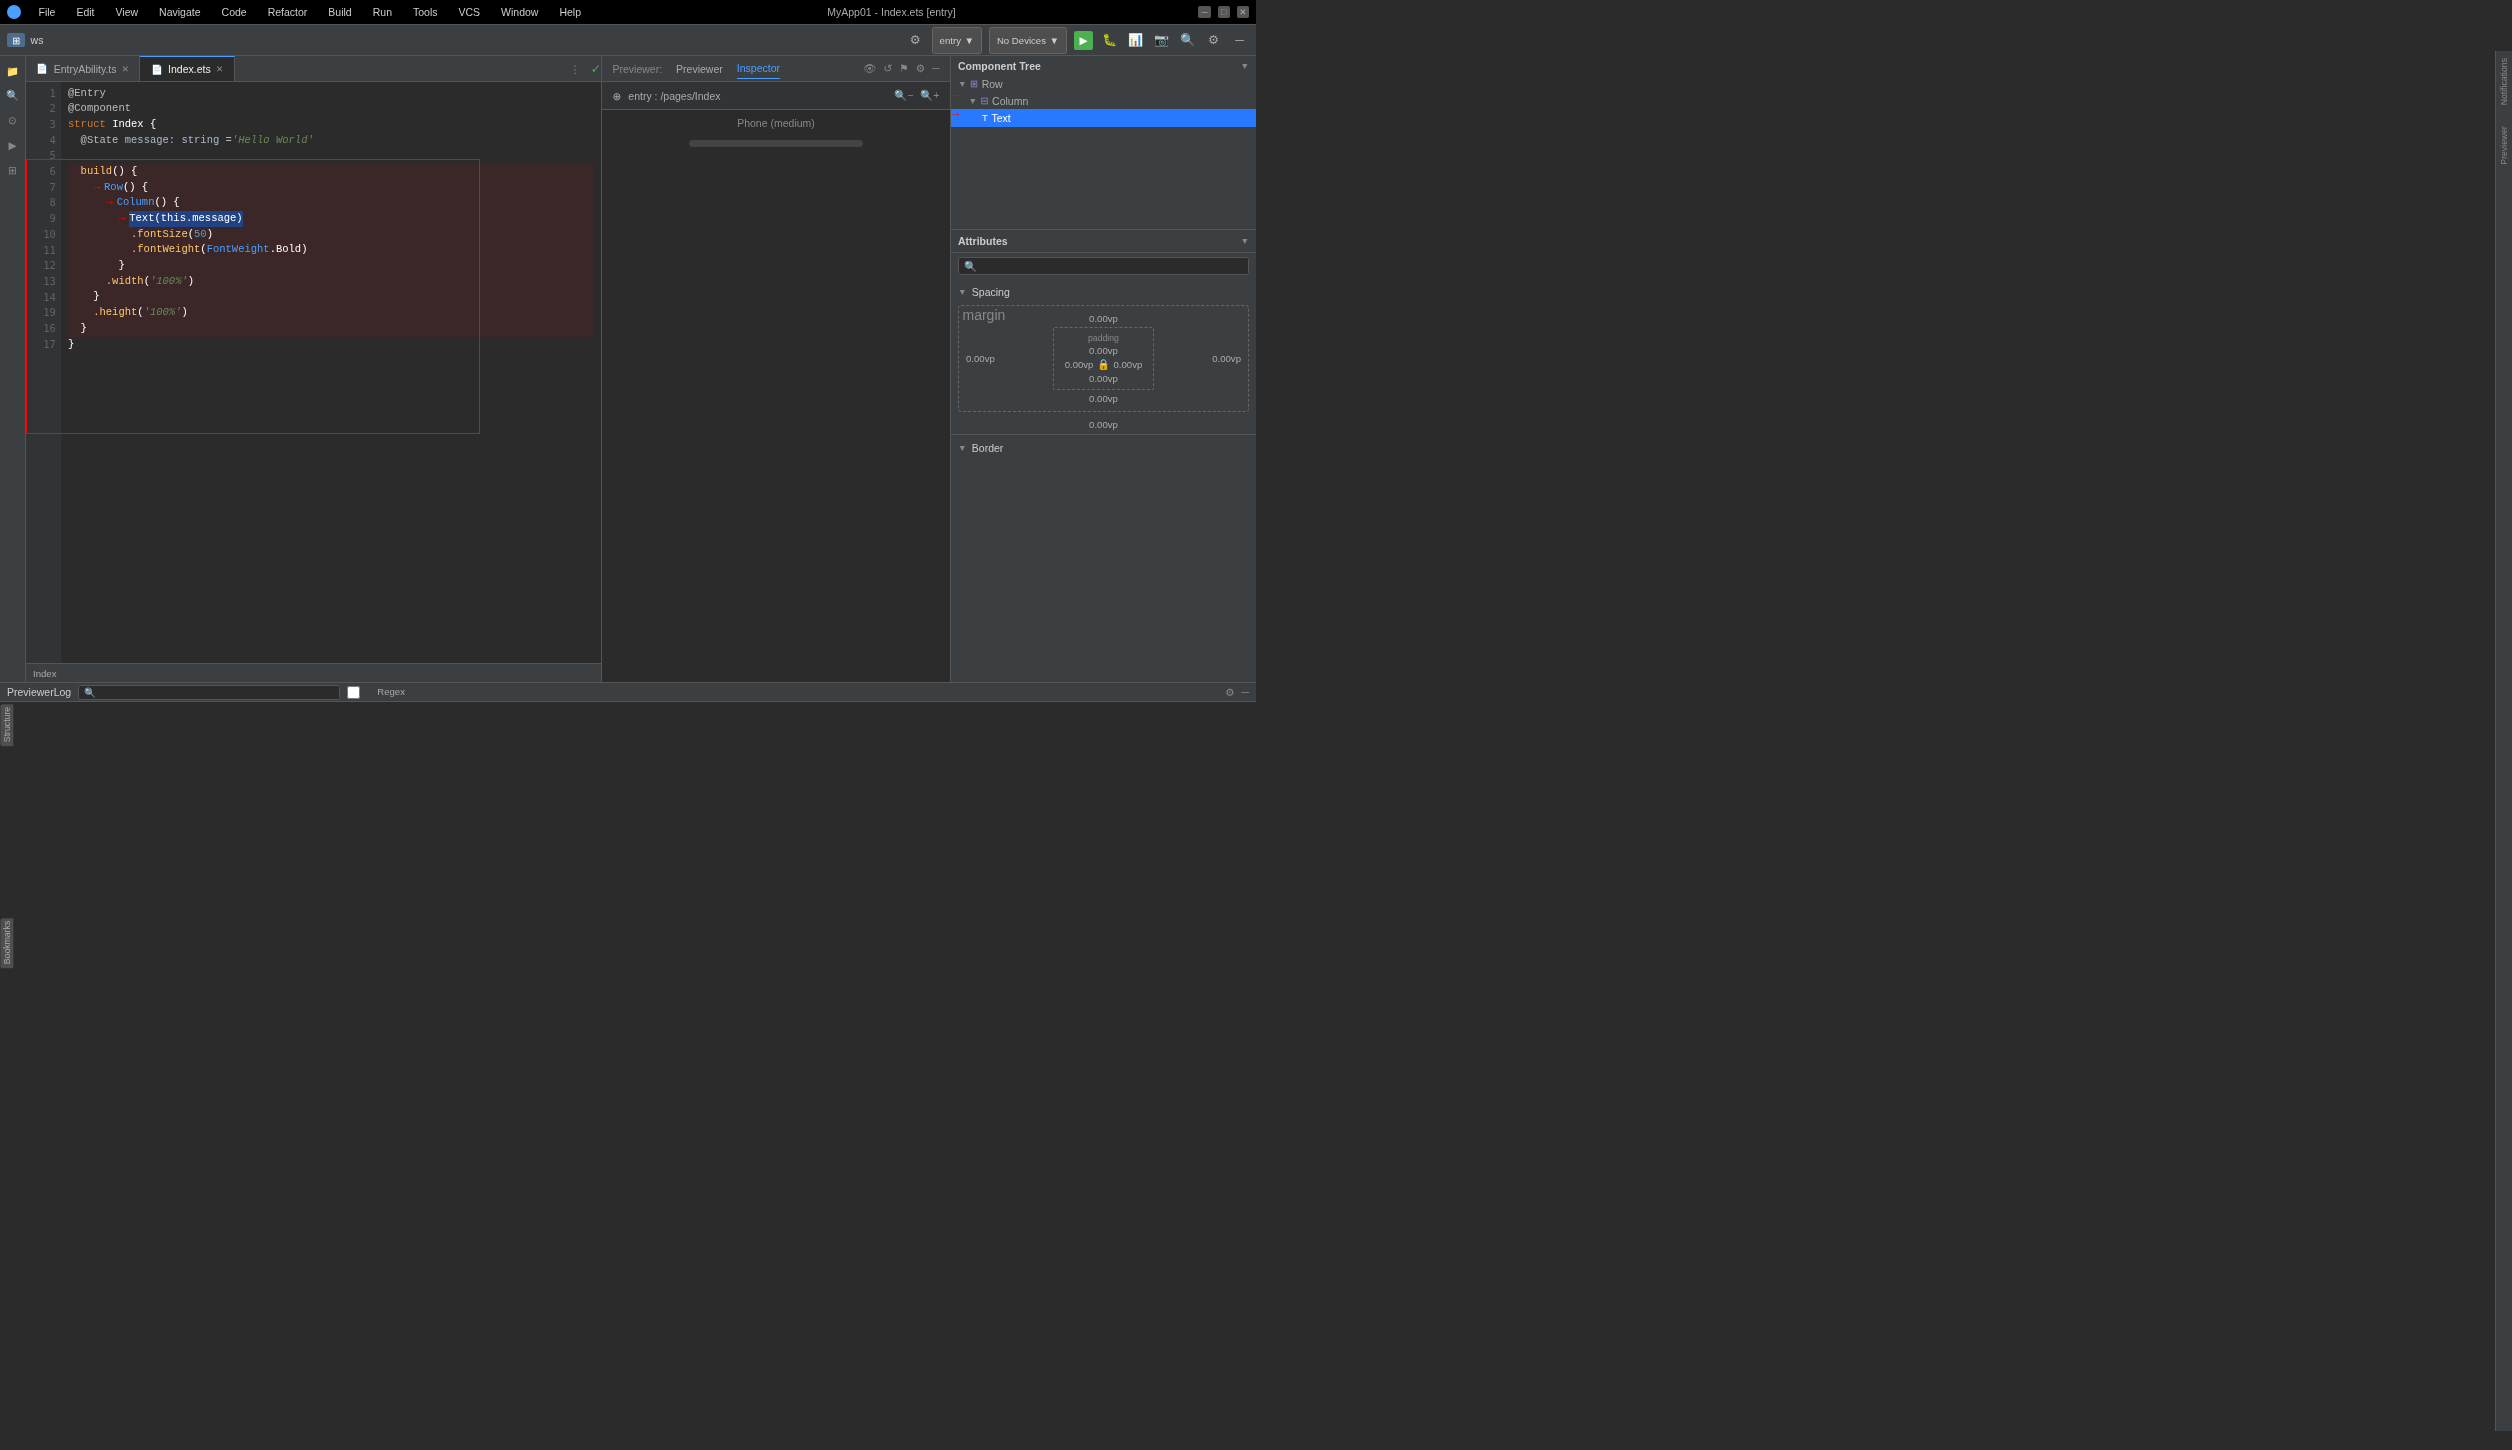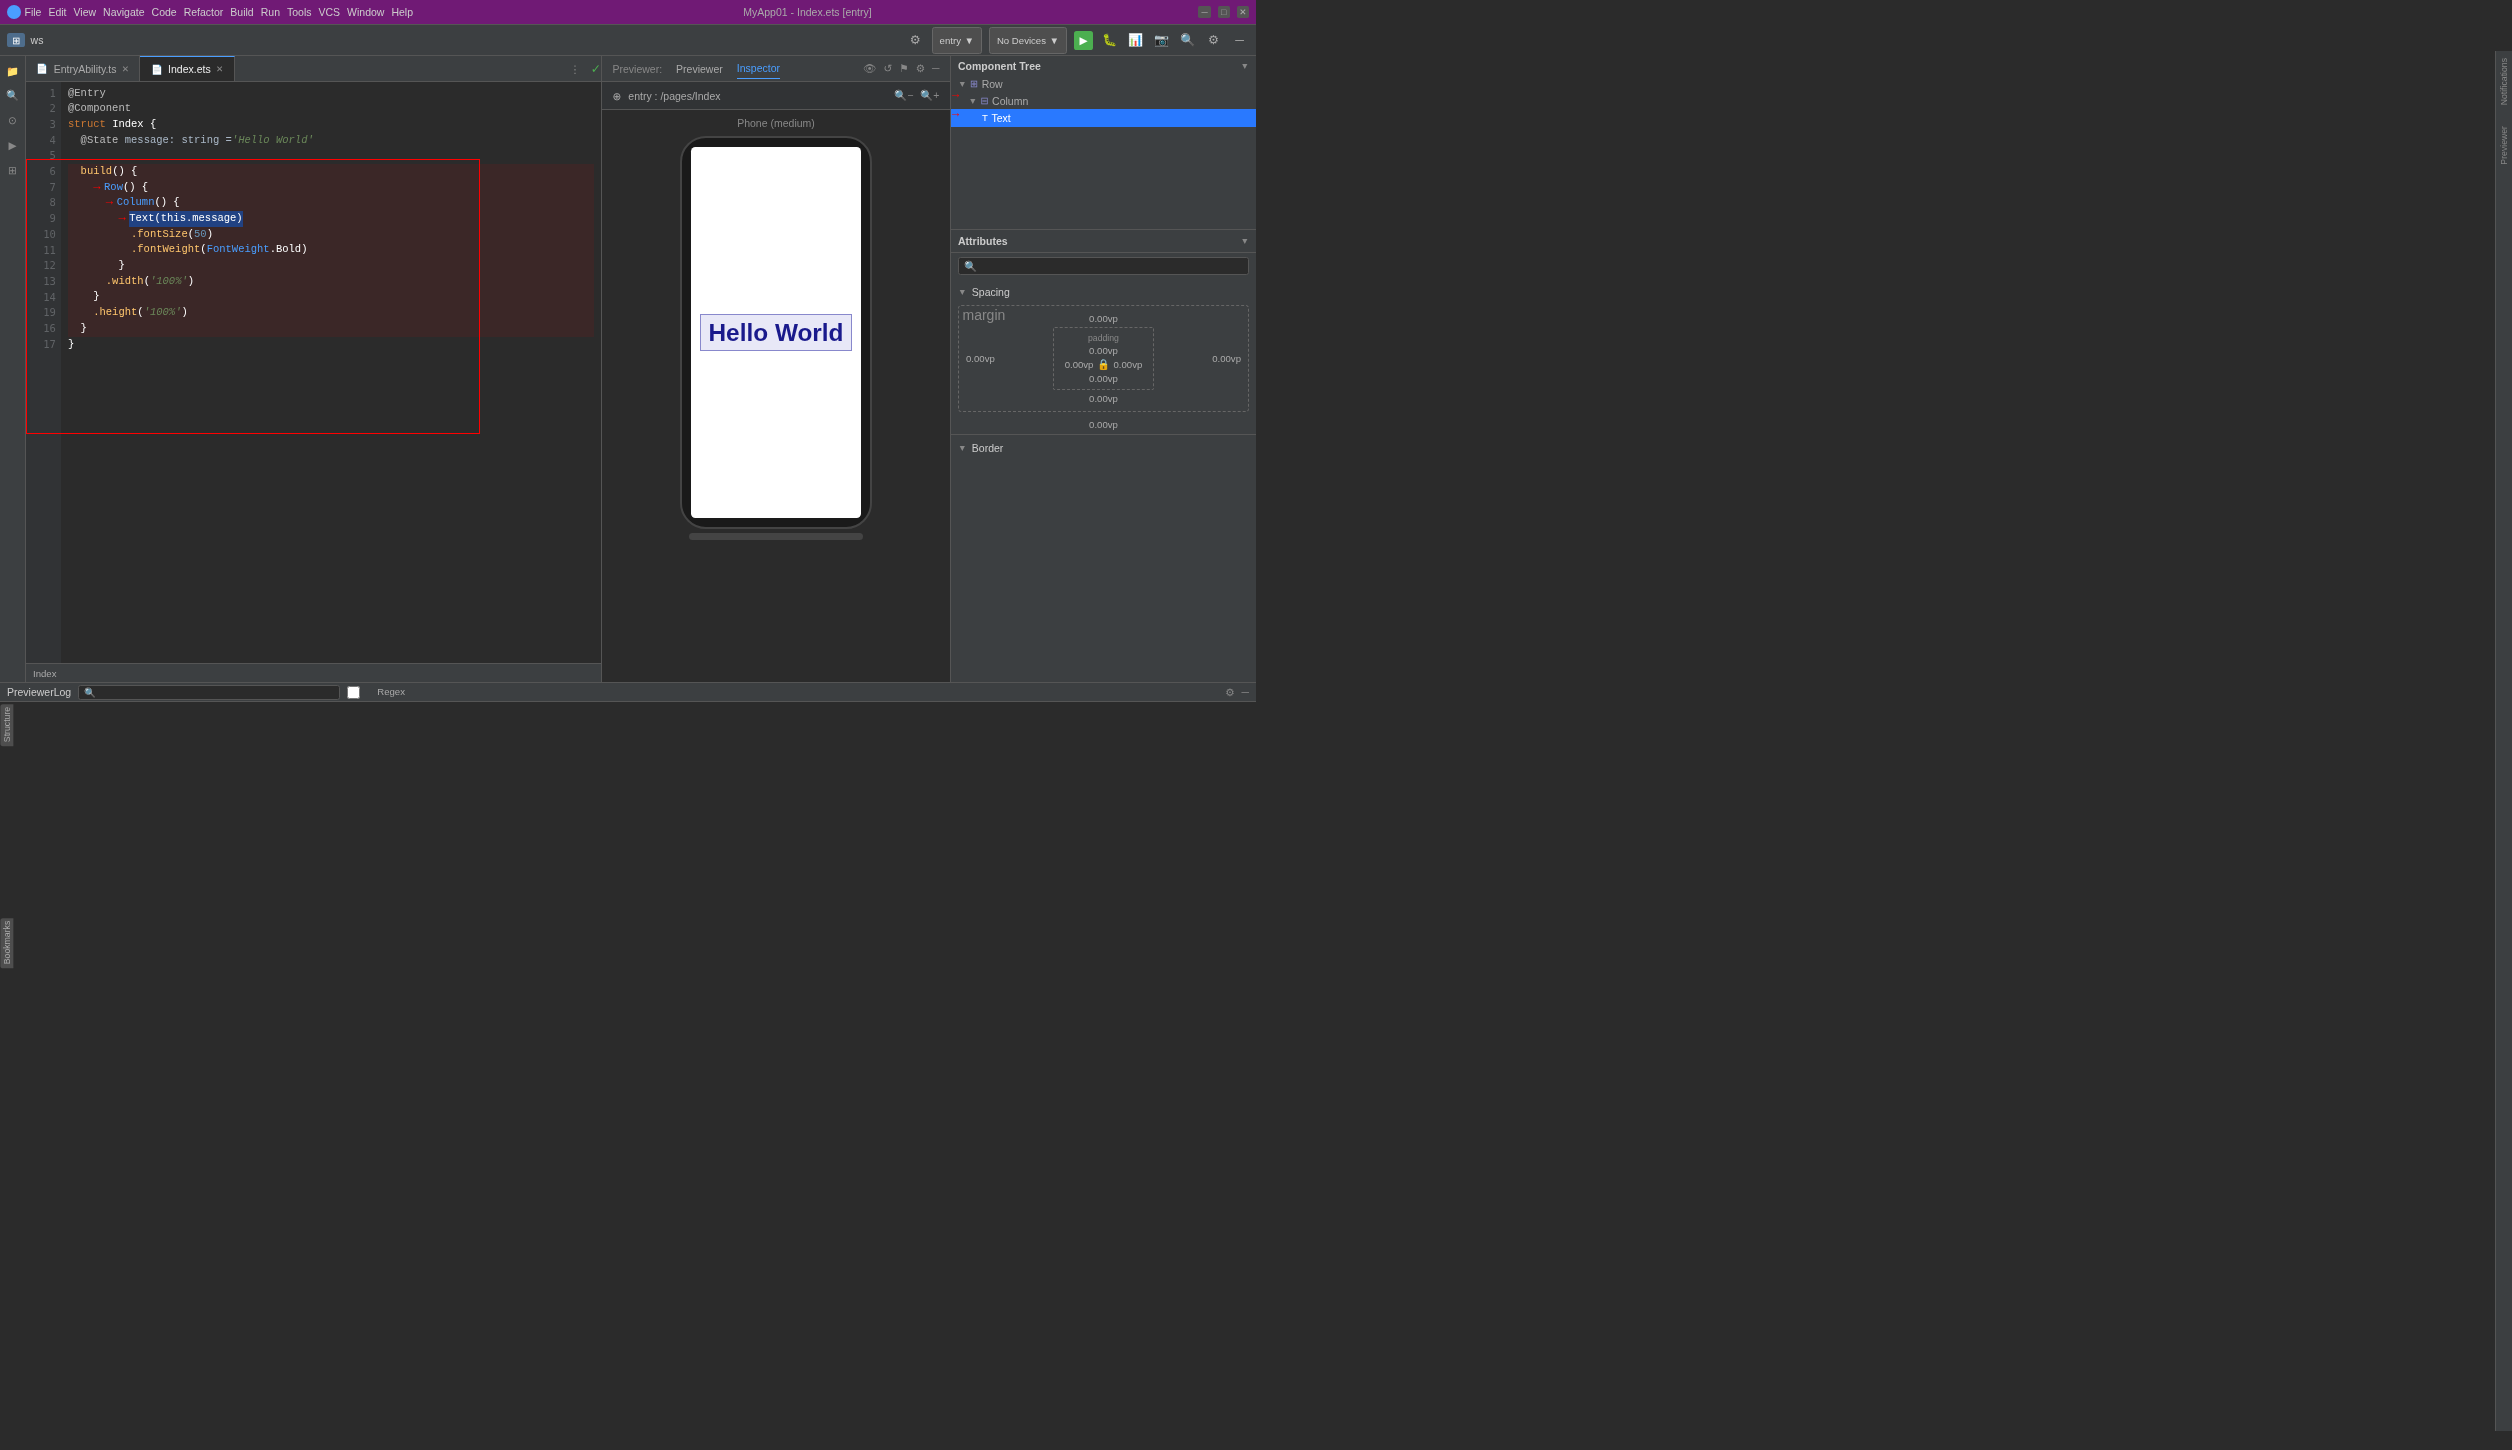--- a/index.html
+++ b/index.html
@@ -10,23 +10,24 @@
       font-size: 10.5px;
       overflow: hidden;
       width: 1256px;
       height: 725px;
     }
 
     
     .menu-bar {
       display: flex;
       align-items: center;
-      background: #701a75;
+      background: #000000;
       height: 19px;
       padding: 12px 7px;
+      gap: 14px;
       border-bottom: 0.9px solid #555;
     }
     .menu-bar-logo {
       width: 14px;
       height: 14px;
       background: #4a9eff;
       border-radius: 50%;
       flex-shrink: 0;
     }
     .menu-item {
@@ -829,25 +830,20 @@
     <div class="previewer-path">
       <span class="path-text">⊕</span>
       <span class="path-text">entry : /pages/Index</span>
       <div class="path-icons">
         <span>🔍−</span>
         <span>🔍+</span>
       </div>
     </div>
     <div class="previewer-content">
       <div class="phone-label">Phone (medium)</div>
-      <div class="phone-frame">
-        <div class="phone-screen">
-          <span class="hello-world-text">Hello World</span>
-        </div>
-      </div>
       <div class="previewer-scrollbar" style="width:174px;"></div>
     </div>
   </div>
 
   <div class="inspector-section">
 
     <div class="component-tree-section">
       <div class="component-tree-header">
         <span>Component Tree</span>
         <span class="chevron-down">▼</span>

